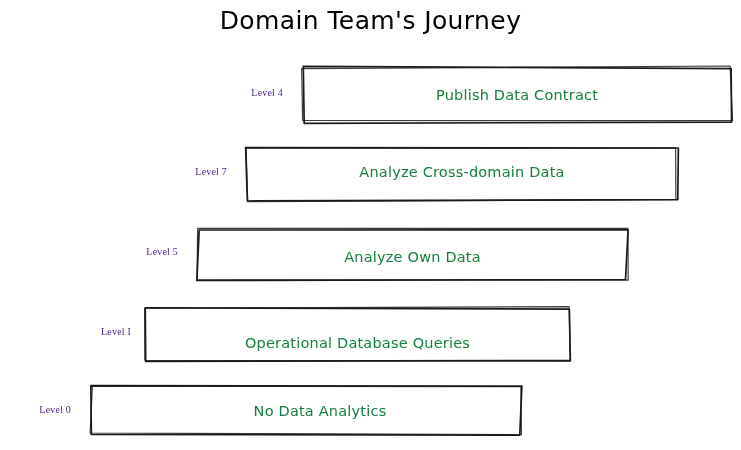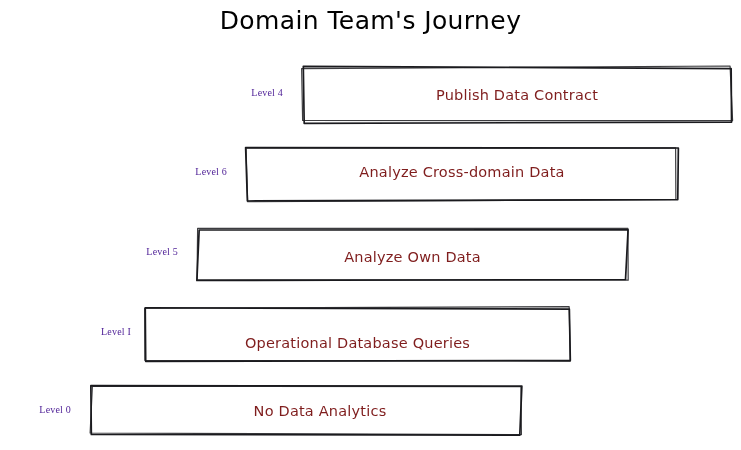--- a/index.html
+++ b/index.html
@@ -59,21 +59,21 @@
     position: absolute;
     left: 0;
     top: 0;
     width: 100%;
     height: 100%;
     display: flex;
     align-items: center;
     justify-content: center;
     font-family: "DejaVu Sans", sans-serif;
     font-size: 14.5px;
-    color: #7f1d1d;
+    color: #15803d;
     white-space: nowrap;
     letter-spacing: 0.2px;
     text-align: right;
   }
 </style>
 </head>
 <body>
 
 <div id="canvas">
 
@@ -84,21 +84,21 @@
         <div class="level-label" style="left: 163px; top: 87px; width: 120px;">Level 4</div>
         <div class="box" style="left: 303px; top: 67px; width: 428px; height: 55px;">
           <svg width="434" height="61" viewBox="-3 -3 434 61" style="left: -3px; top: -3px;">
             <path d="M 0.31 -0.64 L 428.14 1.56 L 428.55 55.09 L 1.18 56.33 Z" fill="#ffffff" stroke="#1b1b1f" stroke-width="1.7" stroke-linejoin="round" stroke-linecap="round" opacity="1"></path>
             <path d="M -1.36 1.59 L 427.07 -0.98 L 429.58 53.59 L -0.37 53.50 Z" fill="none" stroke="#1b1b1f" stroke-width="1.2" stroke-linejoin="round" stroke-linecap="round" opacity="0.85"></path>
           </svg>
           <div class="box-label">Publish Data Contract</div>
         </div>
       </div>
       <div class="row" style="left: 0px; top: 0px;">
-        <div class="level-label" style="left: 107px; top: 166px; width: 120px;">Level 6</div>
+        <div class="level-label" style="left: 107px; top: 166px; width: 120px;">Level 7</div>
         <div class="box" style="left: 247px; top: 147px; width: 430px; height: 50px;">
           <svg width="436" height="60" viewBox="-3 -3 436 60" style="left: -3px; top: -3px;">
             <path d="M -1.37 0.56 L 431.36 0.99 L 430.77 52.60 L 0.38 53.99 Z" fill="#ffffff" stroke="#1b1b1f" stroke-width="1.7" stroke-linejoin="round" stroke-linecap="round" opacity="1"></path>
             <path d="M -0.95 1.26 L 428.62 0.97 L 428.87 52.49 L 0.69 54.76 Z" fill="none" stroke="#1b1b1f" stroke-width="1.2" stroke-linejoin="round" stroke-linecap="round" opacity="0.85"></path>
           </svg>
           <div class="box-label">Analyze Cross-domain Data</div>
         </div>
       </div>
       <div class="row" style="left: 0px; top: 0px;">
         <div class="level-label" style="left: 58px; top: 246px; width: 120px;">Level 5</div>

